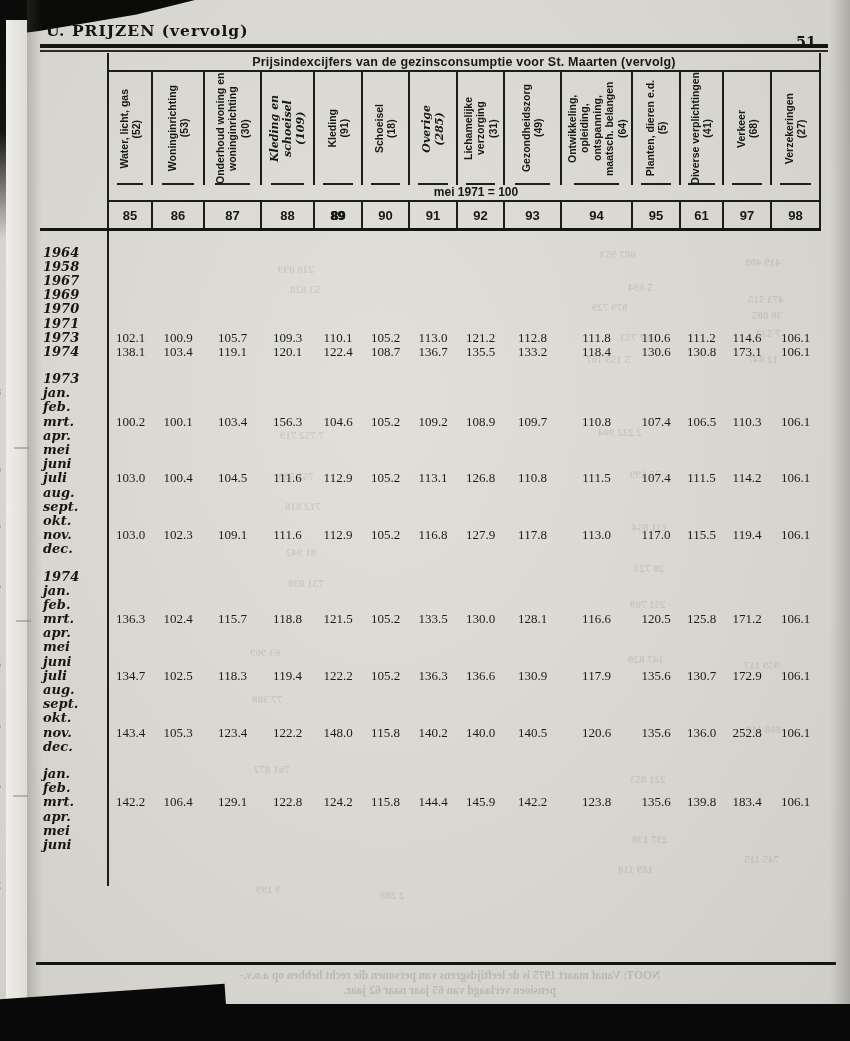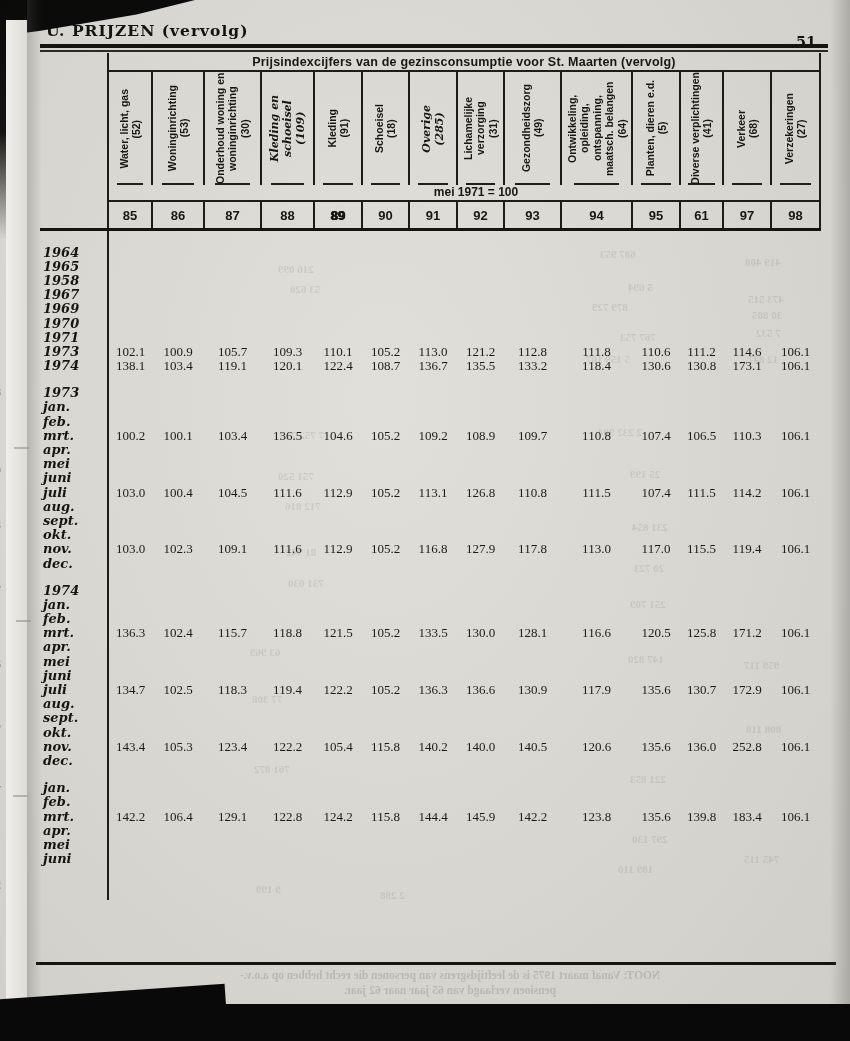--- a/index.html
+++ b/index.html
@@ -271,37 +271,20 @@
           <td class="dcell"></td>
           <td class="dcell"></td>
           <td class="dcell"></td>
           <td class="dcell"></td>
           <td class="dcell"></td>
           <td class="dcell"></td>
           <td class="dcell"></td>
           <td class="dcell"></td>
         </tr>
         <tr class="drow">
-          <td class="lbl">1965</td>
-          <td class="dcell"></td>
-          <td class="dcell"></td>
-          <td class="dcell"></td>
-          <td class="dcell"></td>
-          <td class="dcell"></td>
-          <td class="dcell"></td>
-          <td class="dcell"></td>
-          <td class="dcell"></td>
-          <td class="dcell"></td>
-          <td class="dcell"></td>
-          <td class="dcell"></td>
-          <td class="dcell"></td>
-          <td class="dcell"></td>
-          <td class="dcell"></td>
-        </tr>
-        <tr class="drow">
           <td class="lbl">1958</td>
           <td class="dcell"></td>
           <td class="dcell"></td>
           <td class="dcell"></td>
           <td class="dcell"></td>
           <td class="dcell"></td>
           <td class="dcell"></td>
           <td class="dcell"></td>
           <td class="dcell"></td>
           <td class="dcell"></td>
@@ -466,21 +449,21 @@
           <td class="dcell"></td>
           <td class="dcell"></td>
           <td class="dcell"></td>
           <td class="dcell"></td>
         </tr>
         <tr class="drow">
           <td class="lbl">mrt.</td>
           <td class="dcell">100.2</td>
           <td class="dcell">100.1</td>
           <td class="dcell">103.4</td>
-          <td class="dcell">136.5</td>
+          <td class="dcell">156.3</td>
           <td class="dcell">104.6</td>
           <td class="dcell">105.2</td>
           <td class="dcell">109.2</td>
           <td class="dcell">108.9</td>
           <td class="dcell">109.7</td>
           <td class="dcell">110.8</td>
           <td class="dcell">107.4</td>
           <td class="dcell">106.5</td>
           <td class="dcell">110.3</td>
           <td class="dcell">106.1</td>
@@ -828,21 +811,21 @@
           <td class="dcell"></td>
           <td class="dcell"></td>
           <td class="dcell"></td>
         </tr>
         <tr class="drow">
           <td class="lbl">nov.</td>
           <td class="dcell">143.4</td>
           <td class="dcell">105.3</td>
           <td class="dcell">123.4</td>
           <td class="dcell">122.2</td>
-          <td class="dcell">105.4</td>
+          <td class="dcell">148.0</td>
           <td class="dcell">115.8</td>
           <td class="dcell">140.2</td>
           <td class="dcell">140.0</td>
           <td class="dcell">140.5</td>
           <td class="dcell">120.6</td>
           <td class="dcell">135.6</td>
           <td class="dcell">136.0</td>
           <td class="dcell">252.8</td>
           <td class="dcell">106.1</td>
         </tr>

